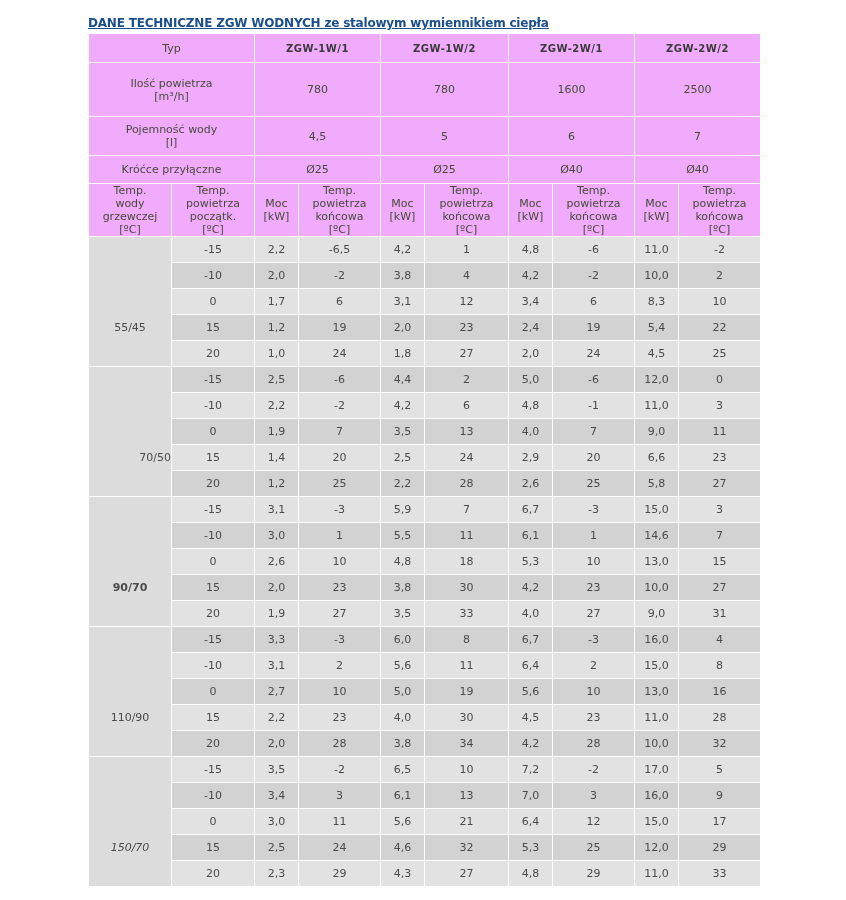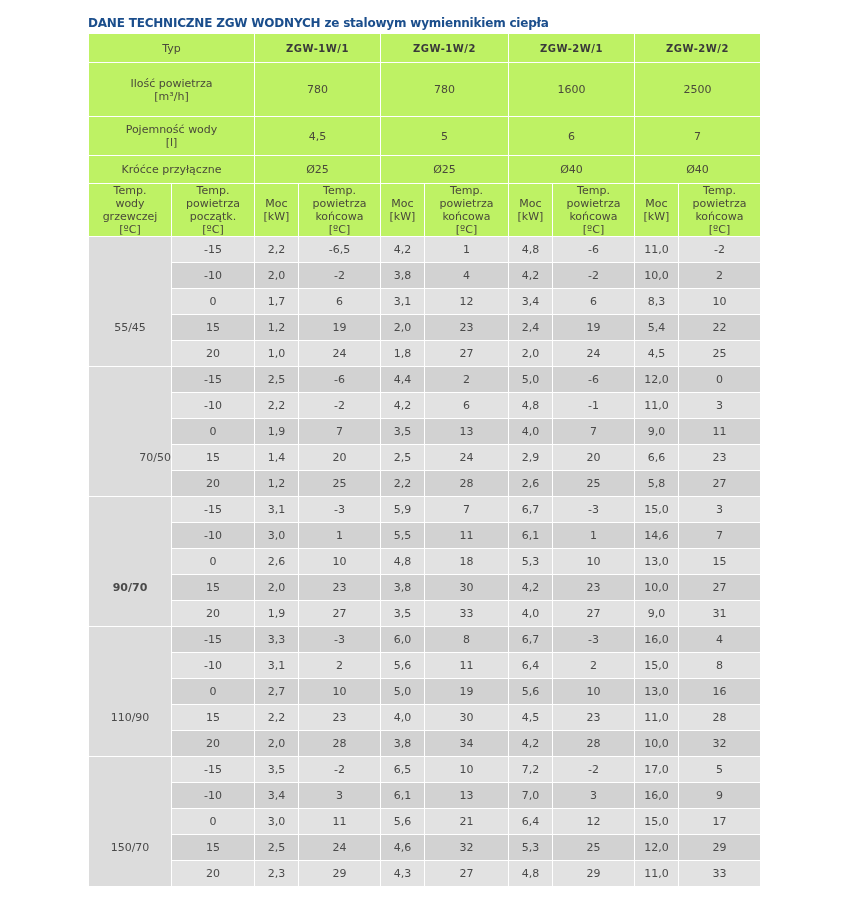--- a/index.html
+++ b/index.html
@@ -1,30 +1,30 @@
 <!DOCTYPE html>
 <html><head>
 <meta charset="utf-8">
 <style>
   html, body { margin:0; padding:0; background:#ffffff; }
   body { width:846px; height:900px; position:relative; font-family:"DejaVu Sans", sans-serif; }
   .title {
     position:absolute; left:88px; top:16px;
-    font-size:12px; font-weight:bold; color:#1b4e8c; letter-spacing:-0.2px; white-space:nowrap;
+    font-size:12px; font-weight:bold; color:#1b4e8c; letter-spacing:-0.2px; white-space:nowrap;text-decoration:underline;
   }
   table.spec {
     position:absolute; left:88px; top:33px;
     border-collapse:collapse; table-layout:fixed;
     font-size:11px; color:#4a4a4a;
   }
   table.spec td {
     border:1px solid #ffffff; text-align:center; vertical-align:middle;
     padding:0; line-height:13px;
   }
-  .hdr td { background:#bef264; color:#4a4a3a; }
+  .hdr td { background:#f0abfc; color:#4a4a3a; }
   .hdr .model { font-weight:bold; font-size:10px; letter-spacing:0.5px; color:#3a3a3a; }
   tr.r-light td { background:#e2e2e2; }
   tr.r-dark td { background:#d2d2d2; }
   td.grp { background:#dcdcdc !important; }
 </style>
 </head>
 <body>
 
 <div class="title">DANE TECHNICZNE ZGW WODNYCH ze stalowym wymiennikiem ciepła</div>
 
@@ -302,21 +302,21 @@
         <td>2,0</td>
         <td>28</td>
         <td>3,8</td>
         <td>34</td>
         <td>4,2</td>
         <td>28</td>
         <td>10,0</td>
         <td>32</td>
       </tr>
       <tr class="r-light" style="height: 26px;">
-        <td rowspan="5" class="grp" style="vertical-align: bottom; padding-bottom: 32px;">150/70</td>
+        <td rowspan="5" class="grp" style="vertical-align: bottom; padding-bottom: 32px; font-style: italic;">150/70</td>
         <td>-15</td>
         <td>3,5</td>
         <td>-2</td>
         <td>6,5</td>
         <td>10</td>
         <td>7,2</td>
         <td>-2</td>
         <td>17,0</td>
         <td>5</td>
       </tr>

